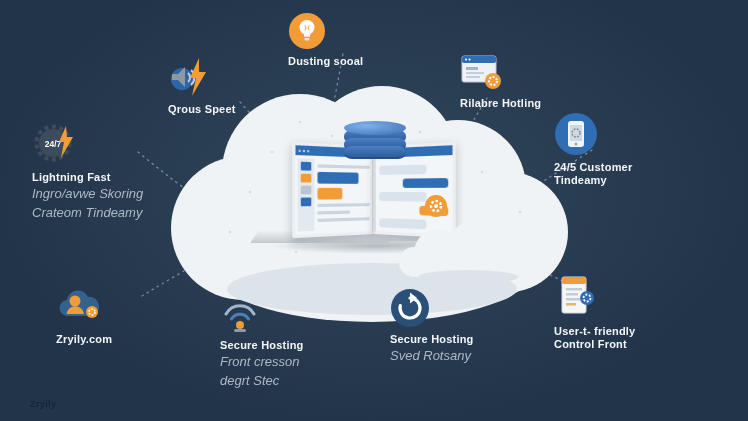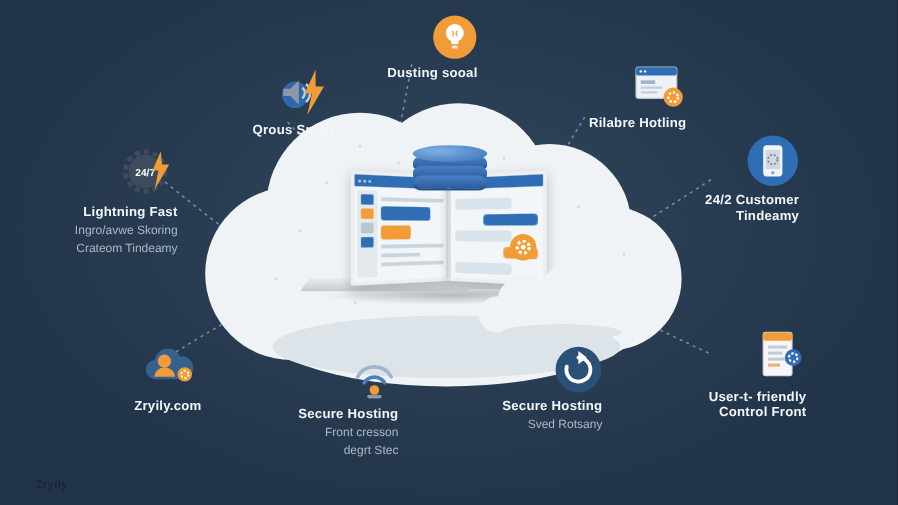--- a/index.html
+++ b/index.html
@@ -59,25 +59,25 @@
 
   .db { position:absolute; left:344px; top:121px; width:62px; z-index:4; }
   .db-top { height:14px; border-radius:50%;
     background:radial-gradient(ellipse at 35% 35%, #7fb0e8, #3a6fb0); position:relative; z-index:2; }
   .db-layer { height:13px; margin-top:-5px; border-radius:8px/6px;
     background:linear-gradient(#4a80c4,#2c5c9c); border-bottom:2px solid #244e86; }
 
   .badge-gear { position:absolute; left:424px; top:194px; z-index:6; }
 
   
-  .feature { position:absolute; display:flex; flex-direction:column; align-items:flex-end;
+  .feature { position:absolute; display:flex; flex-direction:column; align-items:flex-start;
     text-align:center; z-index:8; }
   .feature .icon { margin-bottom:5px; line-height:0; }
   .feature .label { font-size:11px; font-weight:bold; color:var(--text-light,#f3f6f9); letter-spacing:.2px; line-height:1.15; }
-  .feature .sub { font-size:10px; color:var(--text-dim,#aeb9c4); margin-top:2px; line-height:1.3; }
+  .feature .sub { font-size:13px; color:var(--text-dim,#aeb9c4); margin-top:2px; line-height:1.3;font-style:italic; }
   .badge-text { font-family:"Liberation Sans",sans-serif; font-size:8.5px; font-weight:bold; fill:#fff; }
 
   .watermark { position:absolute; left:30px; top:399px; z-index:8;
     font-size:9px; font-weight:bold; color:#152638; letter-spacing:.4px; }
 </style>
 </head>
 <body>
 
 <div class="canvas">
 
@@ -248,21 +248,21 @@
   <div class="feature" style="left:554px; top:112px; width:112px;">
     <div class="icon">
       <svg width="44" height="44" viewBox="0 0 44 44">
         <circle cx="22" cy="22" r="21" class="f-blue"></circle>
         <rect x="14" y="9" width="16" height="26" rx="3" fill="#f2f5f8"></rect>
         <rect x="16" y="13" width="12" height="16" fill="#cfd9e2"></rect>
         <circle cx="22" cy="21" r="4" fill="none" stroke="#7e8b97" stroke-width="1.5" stroke-dasharray="1.8 1.4"></circle>
         <circle cx="22" cy="32" r="1.5" fill="#9aa7b2"></circle>
       </svg>
     </div>
-    <div class="label">24/2 Customer</div>
+    <div class="label">24/5 Customer</div>
     <div class="label">Tindeamy</div>
   </div>
 
   <div class="feature" style="left:554px; top:274px; width:118px;">
     <div class="icon">
       <svg width="44" height="46" viewBox="0 0 44 46">
         <rect x="8" y="3" width="24" height="36" rx="2" fill="#f4f6f8" stroke="#d4dade"></rect>
         <rect x="8" y="3" width="24" height="7" rx="2" class="f-orange"></rect>
         <rect x="12" y="14" width="16" height="2.5" fill="#c3ccd4"></rect>
         <rect x="12" y="19" width="12" height="2.5" fill="#c3ccd4"></rect>

